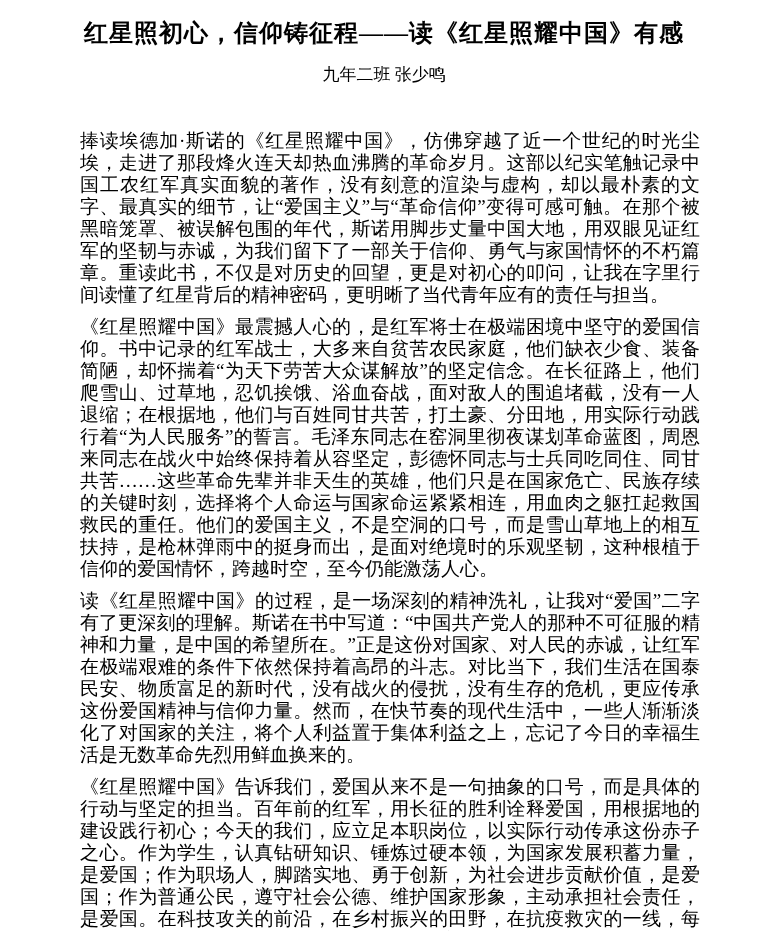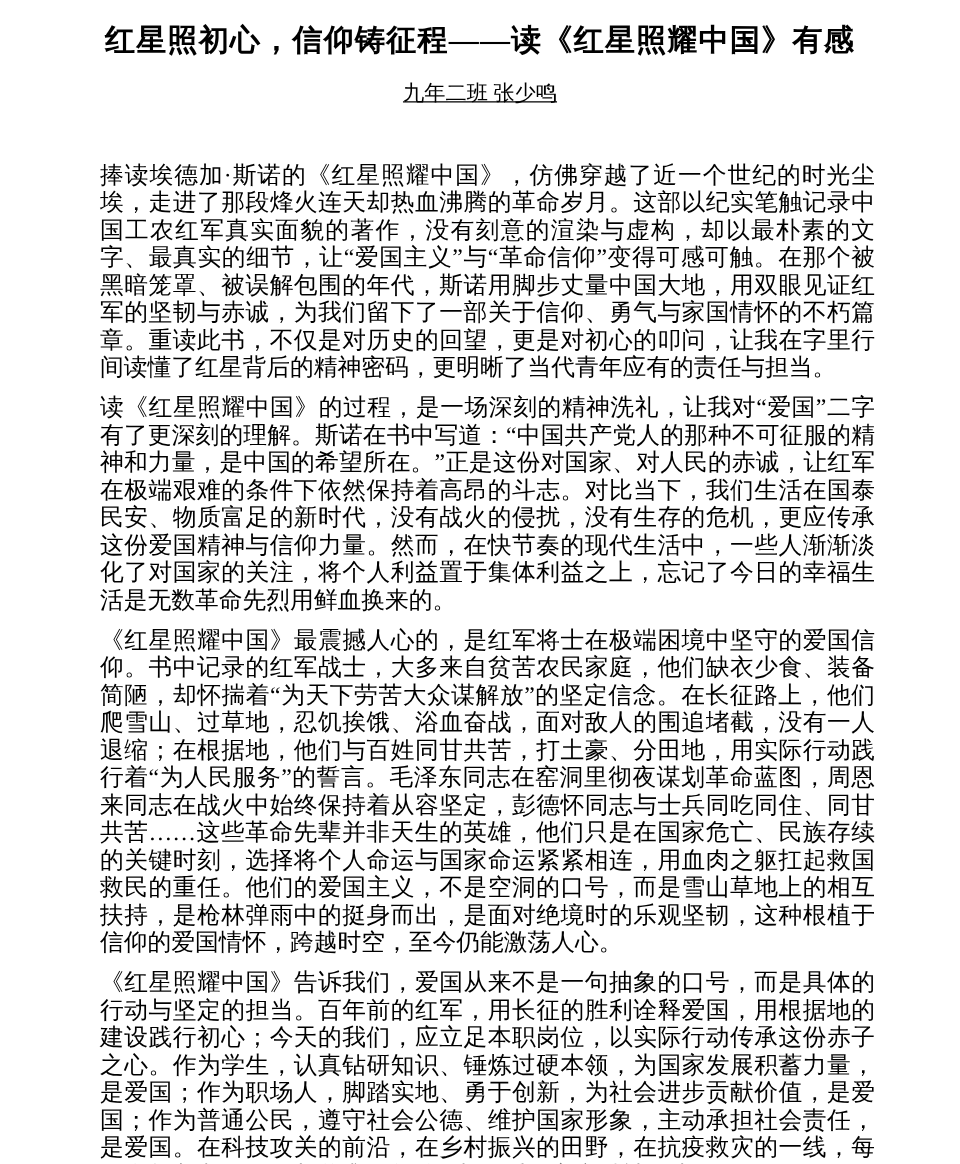--- a/index.html
+++ b/index.html
@@ -24,21 +24,20 @@
     line-height: 28px;
     font-weight: 700;
     letter-spacing: 1px;
   }
   .byline {
     margin-top: 18px;
     text-align: center;
     font-size: 17px;
     line-height: 20px;
     font-weight: 400;
-    text-decoration: underline;
   }
   .content {
     padding: 45px 68px 0 68px;
   }
   .para {
     margin: 0 0 10px 12px;
     font-size: 19px;
     line-height: 22px;
     text-align: justify;
     text-justify: inter-ideograph;
@@ -48,17 +47,17 @@
 </head>
 <body>
 
 <div class="page">
   <h1 class="title">红星照初心，信仰铸征程——读《红星照耀中国》有感</h1>
 
   <div class="byline">九年二班 张少鸣</div>
 
   <div class="content">
     <p class="para">捧读埃德加·斯诺的《红星照耀中国》，仿佛穿越了近一个世纪的时光尘埃，走进了那段烽火连天却热血沸腾的革命岁月。这部以纪实笔触记录中国工农红军真实面貌的著作，没有刻意的渲染与虚构，却以最朴素的文字、最真实的细节，让“爱国主义”与“革命信仰”变得可感可触。在那个被黑暗笼罩、被误解包围的年代，斯诺用脚步丈量中国大地，用双眼见证红军的坚韧与赤诚，为我们留下了一部关于信仰、勇气与家国情怀的不朽篇章。重读此书，不仅是对历史的回望，更是对初心的叩问，让我在字里行间读懂了红星背后的精神密码，更明晰了当代青年应有的责任与担当。</p>
+    <p class="para">《红星照耀中国》最震撼人心的，是红军将士在极端困境中坚守的爱国信仰。书中记录的红军战士，大多来自贫苦农民家庭，他们缺衣少食、装备简陋，却怀揣着“为天下劳苦大众谋解放”的坚定信念。在长征路上，他们爬雪山、过草地，忍饥挨饿、浴血奋战，面对敌人的围追堵截，没有一人退缩；在根据地，他们与百姓同甘共苦，打土豪、分田地，用实际行动践行着“为人民服务”的誓言。毛泽东同志在窑洞里彻夜谋划革命蓝图，周恩来同志在战火中始终保持着从容坚定，彭德怀同志与士兵同吃同住、同甘共苦……这些革命先辈并非天生的英雄，他们只是在国家危亡、民族存续的关键时刻，选择将个人命运与国家命运紧紧相连，用血肉之躯扛起救国救民的重任。他们的爱国主义，不是空洞的口号，而是雪山草地上的相互扶持，是枪林弹雨中的挺身而出，是面对绝境时的乐观坚韧，这种根植于信仰的爱国情怀，跨越时空，至今仍能激荡人心。</p>
     <p class="para">读《红星照耀中国》的过程，是一场深刻的精神洗礼，让我对“爱国”二字有了更深刻的理解。斯诺在书中写道：“中国共产党人的那种不可征服的精神和力量，是中国的希望所在。”正是这份对国家、对人民的赤诚，让红军在极端艰难的条件下依然保持着高昂的斗志。对比当下，我们生活在国泰民安、物质富足的新时代，没有战火的侵扰，没有生存的危机，更应传承这份爱国精神与信仰力量。然而，在快节奏的现代生活中，一些人渐渐淡化了对国家的关注，将个人利益置于集体利益之上，忘记了今日的幸福生活是无数革命先烈用鲜血换来的。</p>
-    <p class="para">《红星照耀中国》最震撼人心的，是红军将士在极端困境中坚守的爱国信仰。书中记录的红军战士，大多来自贫苦农民家庭，他们缺衣少食、装备简陋，却怀揣着“为天下劳苦大众谋解放”的坚定信念。在长征路上，他们爬雪山、过草地，忍饥挨饿、浴血奋战，面对敌人的围追堵截，没有一人退缩；在根据地，他们与百姓同甘共苦，打土豪、分田地，用实际行动践行着“为人民服务”的誓言。毛泽东同志在窑洞里彻夜谋划革命蓝图，周恩来同志在战火中始终保持着从容坚定，彭德怀同志与士兵同吃同住、同甘共苦……这些革命先辈并非天生的英雄，他们只是在国家危亡、民族存续的关键时刻，选择将个人命运与国家命运紧紧相连，用血肉之躯扛起救国救民的重任。他们的爱国主义，不是空洞的口号，而是雪山草地上的相互扶持，是枪林弹雨中的挺身而出，是面对绝境时的乐观坚韧，这种根植于信仰的爱国情怀，跨越时空，至今仍能激荡人心。</p>
     <p class="para">《红星照耀中国》告诉我们，爱国从来不是一句抽象的口号，而是具体的行动与坚定的担当。百年前的红军，用长征的胜利诠释爱国，用根据地的建设践行初心；今天的我们，应立足本职岗位，以实际行动传承这份赤子之心。作为学生，认真钻研知识、锤炼过硬本领，为国家发展积蓄力量，是爱国；作为职场人，脚踏实地、勇于创新，为社会进步贡献价值，是爱国；作为普通公民，遵守社会公德、维护国家形象，主动承担社会责任，是爱国。在科技攻关的前沿，在乡村振兴的田野，在抗疫救灾的一线，每一个坚守岗位、奋力拼搏的身影，都是爱国主义精神的生动写照。</p>
   </div>
 </div>
 
 </body></html>

